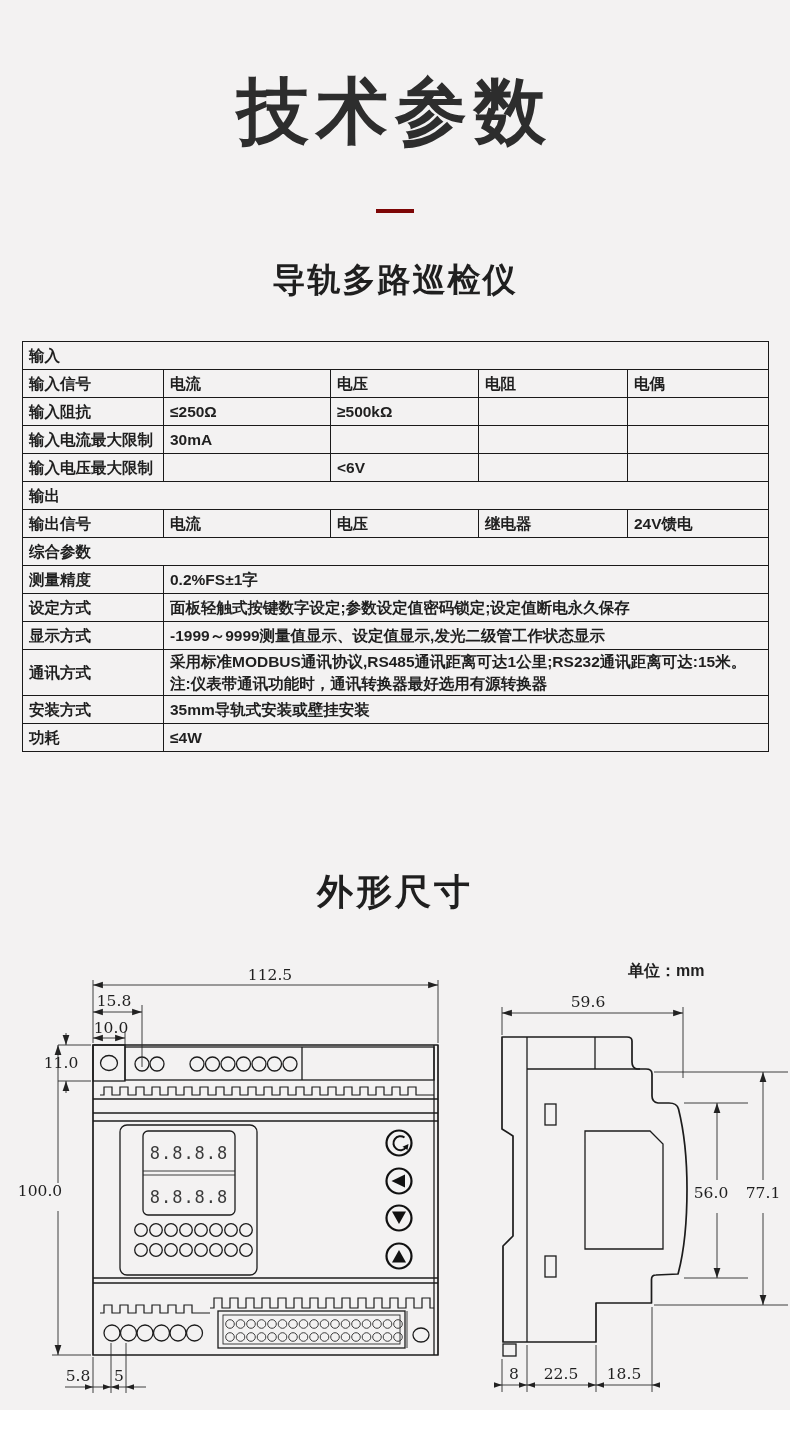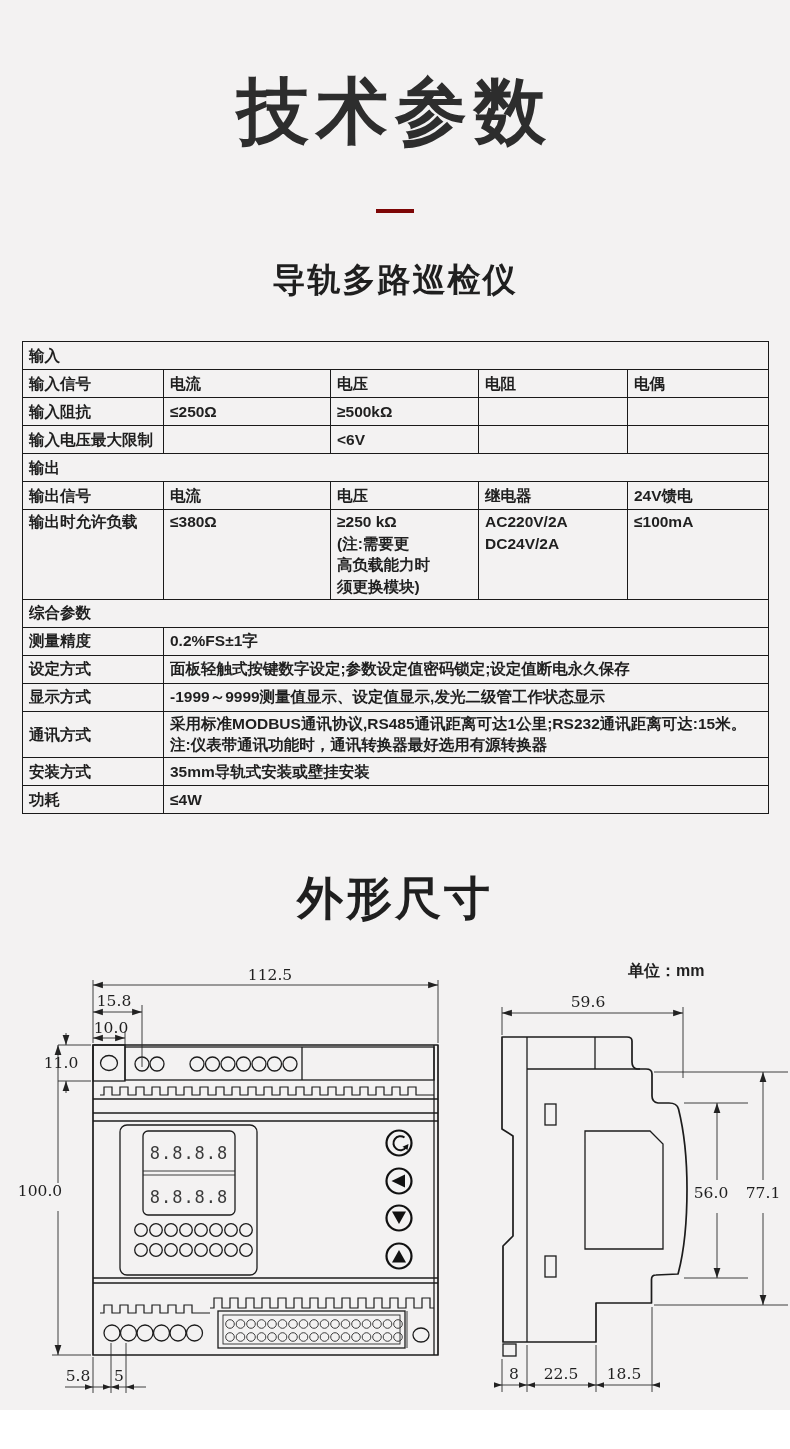--- a/index.html
+++ b/index.html
@@ -15,21 +15,21 @@
   table.spec{border-collapse:collapse;table-layout:fixed;width:746px;
          font-size:15.5px;font-weight:700;color:#1f1f1f;}
   table.spec td{border:1.5px solid #1a1a1a;padding:1px 6px;height:25px;
          line-height:1.4;vertical-align:middle;}
   td.lbl{text-align:left;margin-left:42px;}
   td.val{}
   td.wv{text-align:left;padding-left:10px;margin-left:48px;}
   td.pre{white-space:pre-line;}
   tr.tall td{vertical-align:top;}
   .dim-title{position:absolute;top:868px;left:0;width:100%;text-align:center;
-         font-size:46px;font-weight:700;color:#1f1f1f;letter-spacing:3px;}
+         font-size:36px;font-weight:700;color:#1f1f1f;letter-spacing:3px;}
   svg.draw{position:absolute;top:945px;left:0;}
   
   .ol{stroke:#1c1c1c;stroke-width:1.7;fill:none;stroke-linejoin:round;}
   .in{stroke:#1c1c1c;stroke-width:1.3;fill:none;}
   .tn{stroke:#2a2a2a;stroke-width:0.9;fill:none;}
   .zz{stroke:#1c1c1c;stroke-width:1.2;fill:none;}
   .ah{fill:#222;stroke:none;}
   .blk{fill:#111;stroke:none;}
   text.dim{fill:#1f1f1f;font-family:"DejaVu Serif",serif;font-size:15.5px;}
   text.seg{fill:#3a3a3a;font-family:"DejaVu Sans Mono",monospace;font-size:17px;letter-spacing:1px;}
@@ -65,46 +65,42 @@
           <td class="val">电偶</td>
         </tr>
         <tr>
           <td class="lbl">输入阻抗</td>
           <td class="val">≤250Ω</td>
           <td class="val">≥500kΩ</td>
           <td class="val"></td>
           <td class="val"></td>
         </tr>
         <tr>
+          <td class="lbl">输入电流最大限制</td>
+          <td class="val">30mA</td>
+          <td class="val"></td>
+          <td class="val"></td>
+          <td class="val"></td>
+        </tr>
+        <tr>
           <td class="lbl">输入电压最大限制</td>
           <td class="val"></td>
           <td class="val">&lt;6V</td>
           <td class="val"></td>
           <td class="val"></td>
         </tr>
         <tr>
             <td class="lbl" colspan="5">输出</td>
           </tr>
         <tr>
           <td class="lbl">输出信号</td>
           <td class="val">电流</td>
           <td class="val">电压</td>
           <td class="val">继电器</td>
           <td class="val">24V馈电</td>
-        </tr>
-        <tr class="tall">
-          <td class="lbl">输出时允许负载</td>
-          <td class="val pre">≤380Ω</td>
-          <td class="val pre">≥250 kΩ
-(注:需要更
-高负载能力时
-须更换模块)</td>
-          <td class="val pre">AC220V/2A
-DC24V/2A</td>
-          <td class="val pre">≤100mA</td>
         </tr>
         <tr>
             <td class="lbl" colspan="5">综合参数</td>
           </tr>
         <tr>
             <td class="lbl">测量精度</td>
             <td class="wv" colspan="4">0.2%FS±1字</td>
           </tr>
         <tr>
             <td class="lbl">设定方式</td>

